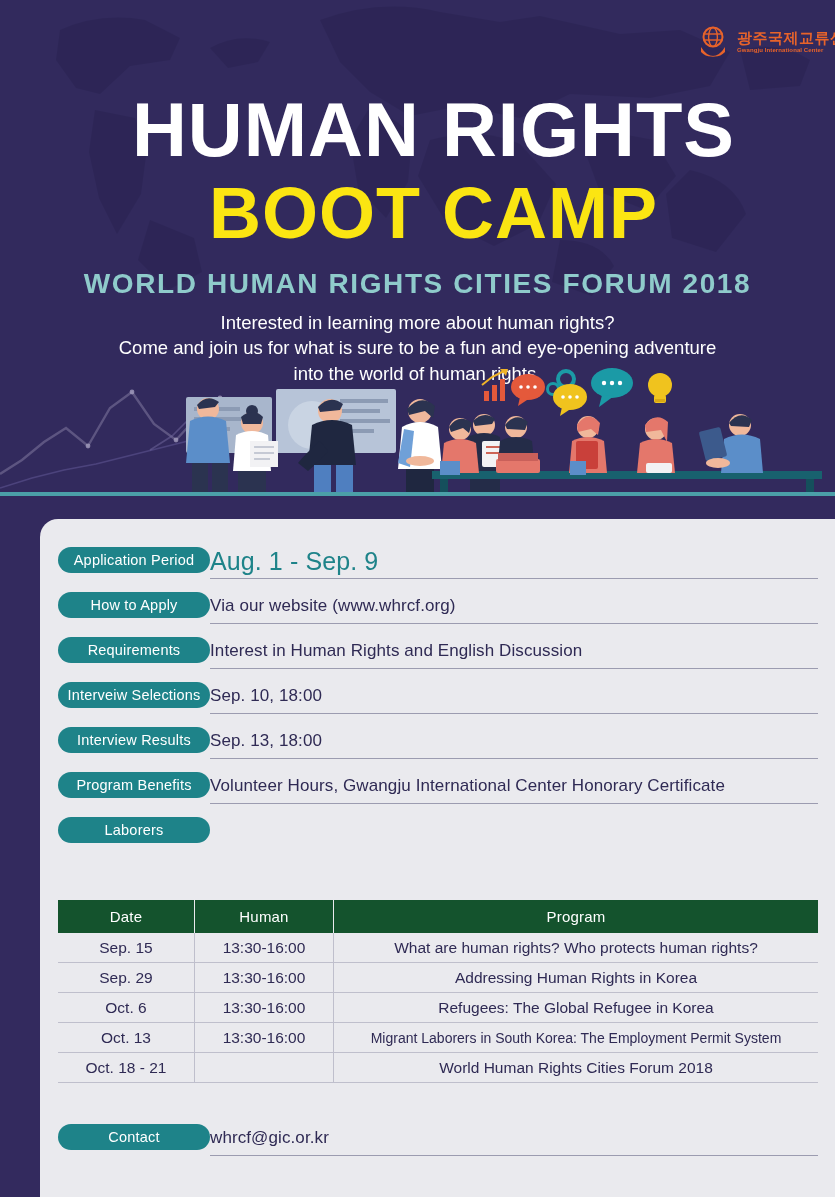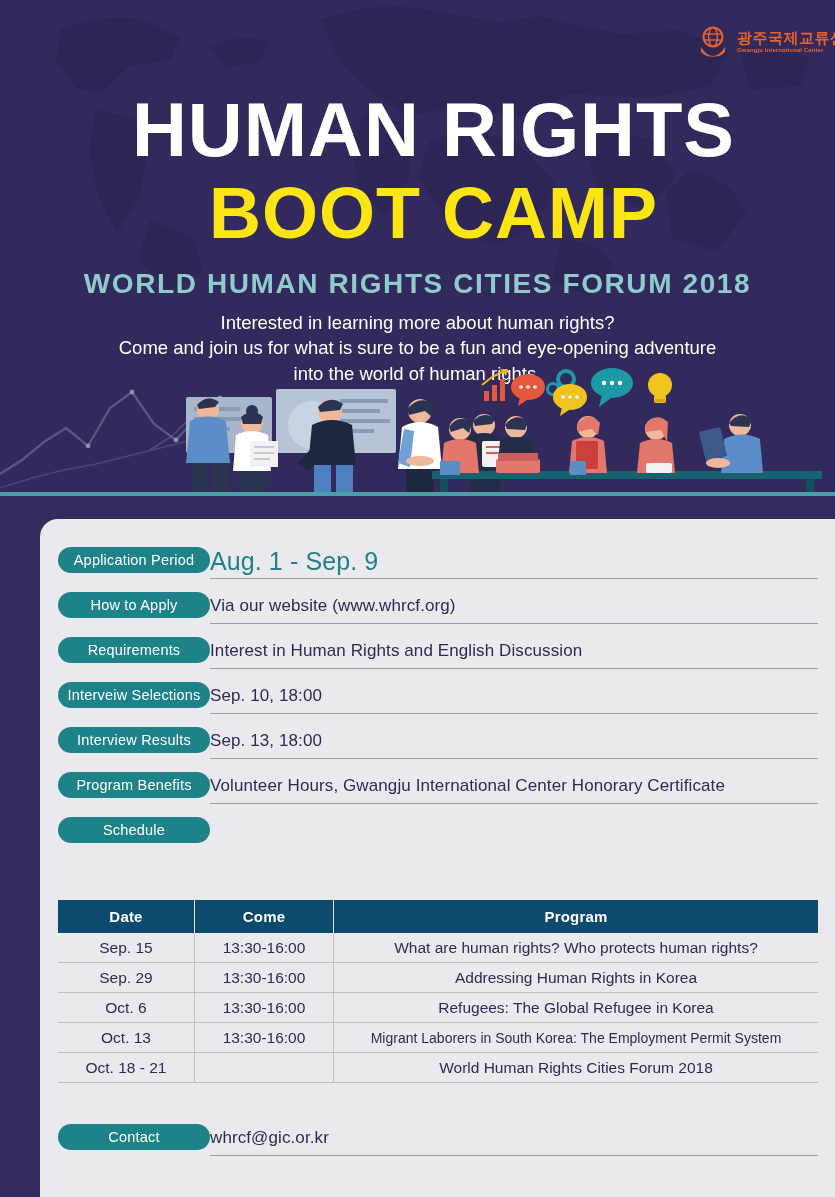--- a/index.html
+++ b/index.html
@@ -177,24 +177,24 @@
 
   
   .sched {
     position: absolute;
     left: 18px; top: 381px;
     width: 760px;
     border-collapse: collapse;
     table-layout: fixed;
   }
   .sched th {
-    background: #0c4a6e;
+    background: #14532d;
     color: #ffffff;
     font-size: 15px;
-    font-weight: bold;
+    font-weight: normal;
     height: 31px;
     letter-spacing: .2px;
     border-right: 1px solid #eaeaee;
     margin-top: 24px;
   }
   .sched th:last-child { border-right: none; }
   .sched td {
     color: #2f2a54;
     font-size: 15.5px;
     height: 29px;
@@ -462,32 +462,32 @@
       </div>
 
       <div class="row">
         <div class="pill">Program Benefits</div>
         <div class="valwrap">
           <span class="value">Volunteer Hours, Gwangju International Center Honorary Certificate</span>
         </div>
       </div>
 
       <div class="row noline">
-        <div class="pill">Schedule</div>
+        <div class="pill">Laborers</div>
         <div class="valwrap">
           <span class="value"></span>
         </div>
       </div>
     </div>
 
     <table class="sched">
       <thead>
         <tr>
           <th class="col-date">Date</th>
-          <th class="col-time">Come</th>
+          <th class="col-time">Human</th>
           <th>Program</th>
         </tr>
       </thead>
       <tbody>
         <tr>
           <td>Sep. 15</td>
           <td>13:30-16:00</td>
           <td>What are human rights? Who protects human rights?</td>
         </tr>
         <tr>

